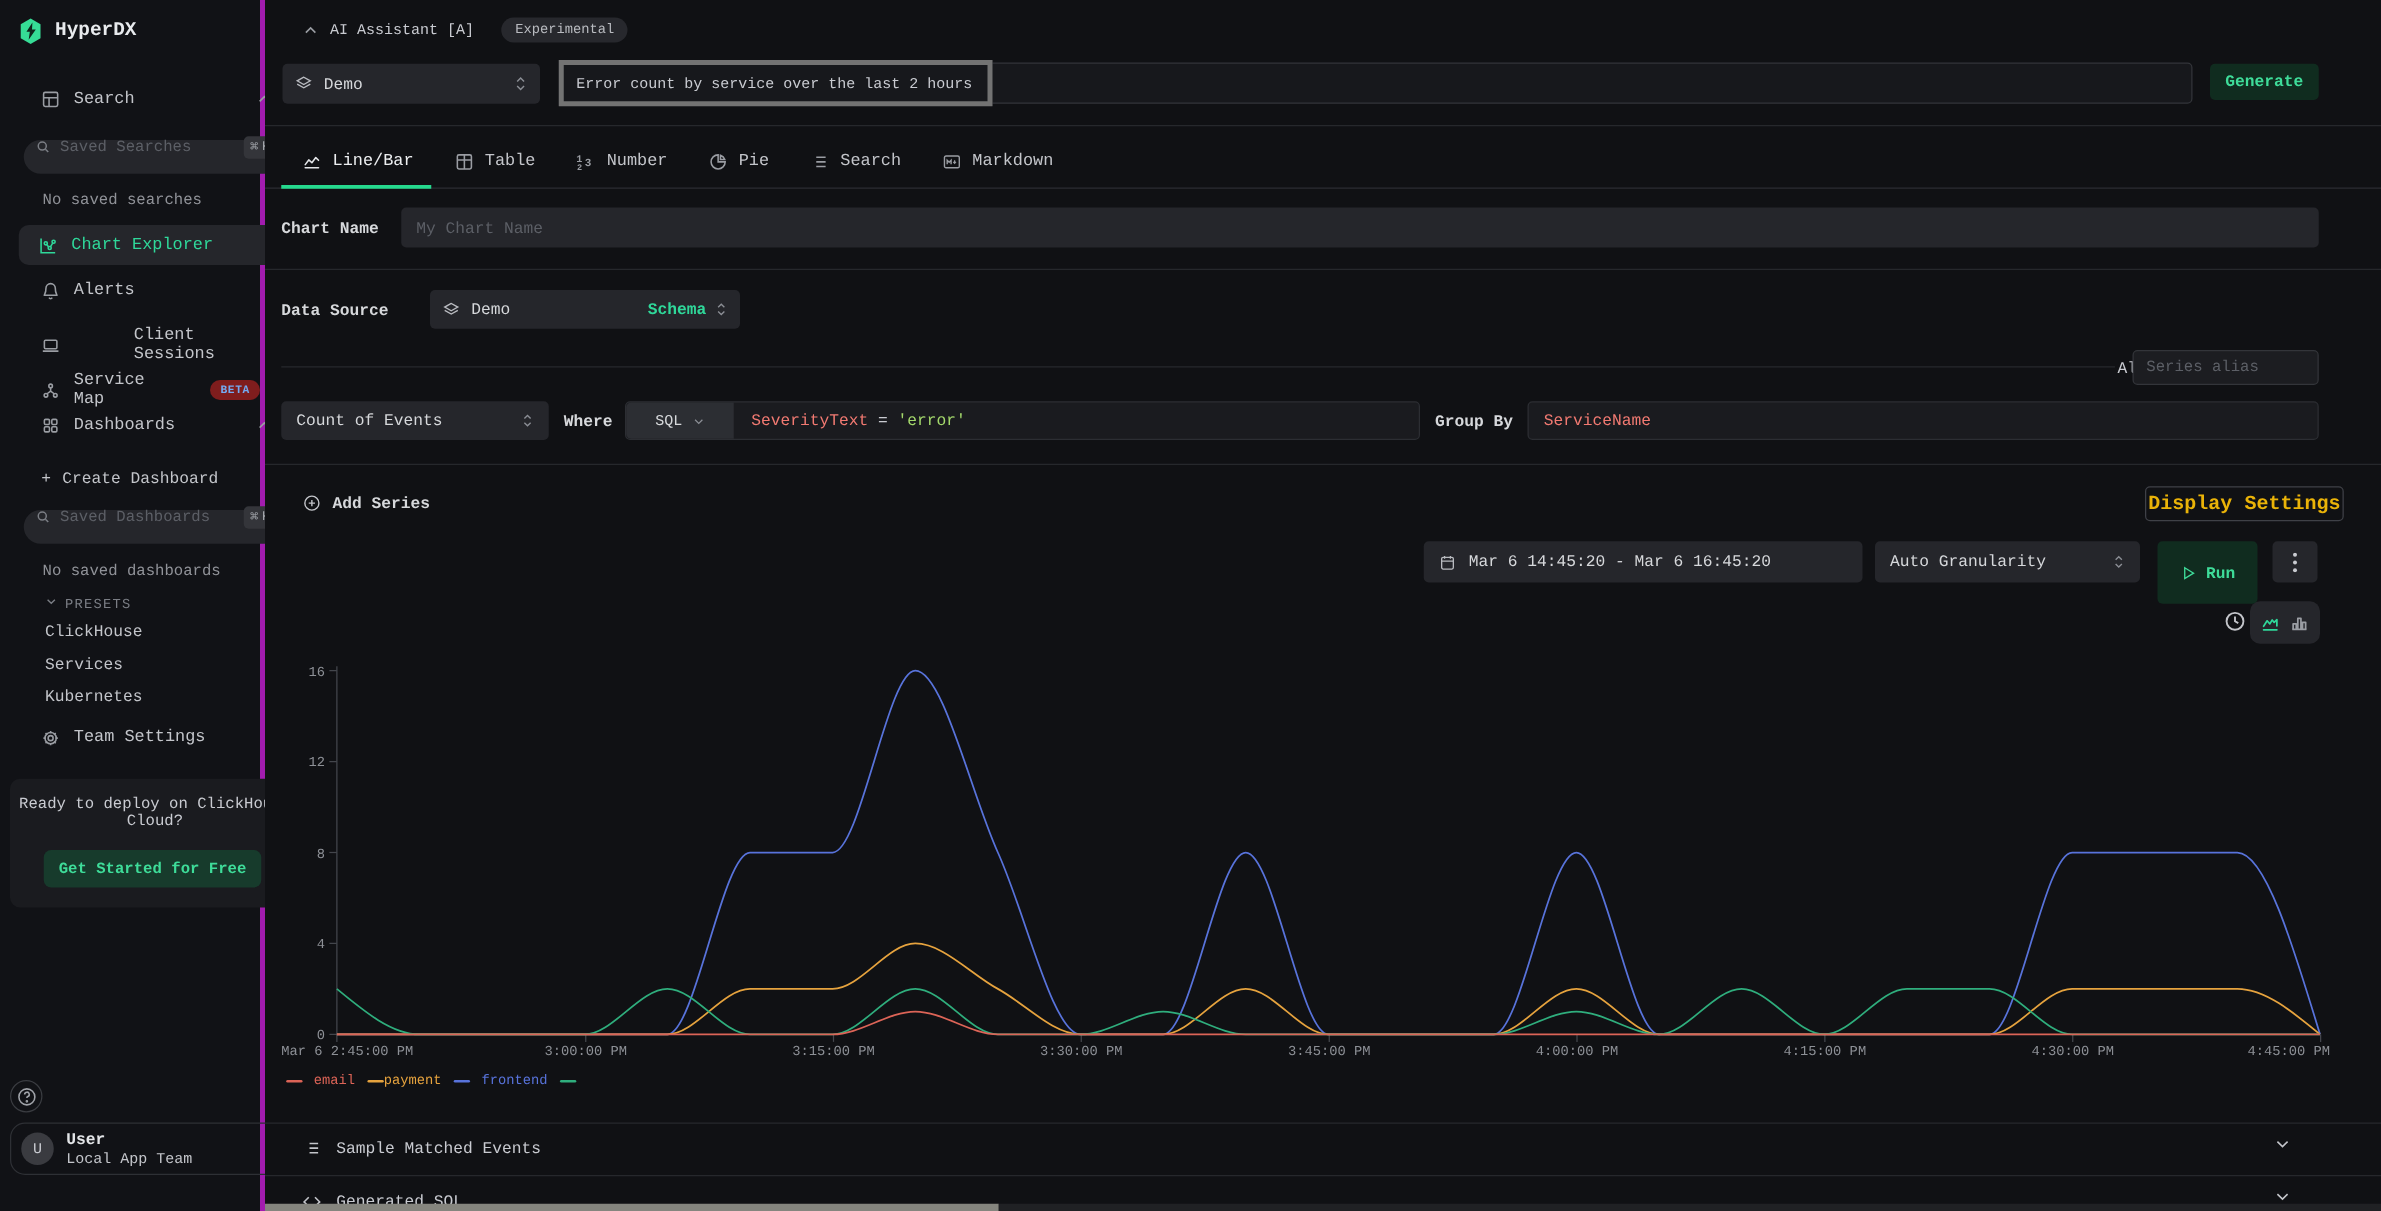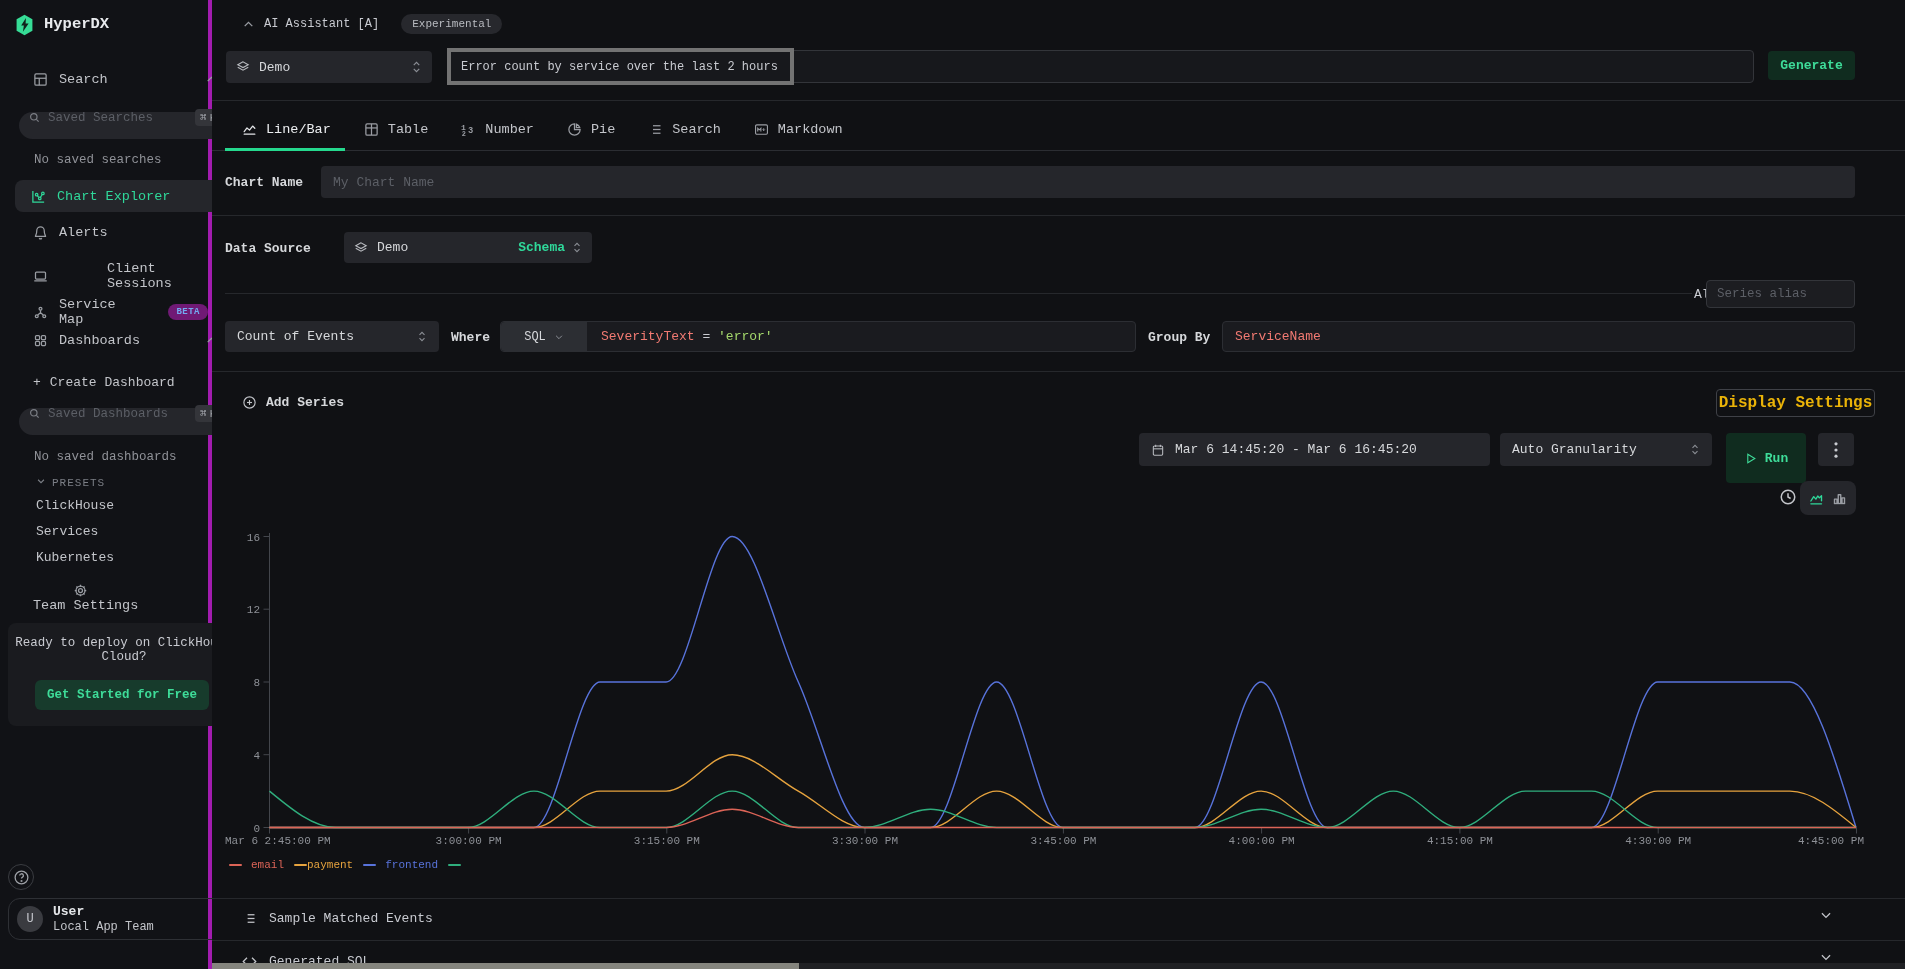--- a/index.html
+++ b/index.html
@@ -11,21 +11,21 @@
 .logo-row { position:absolute; top:12px; left:15px; display:flex; align-items:center; }
 .logo-txt { font-weight:bold; font-size:15.5px; color:#e8eaed; margin-left:10px; letter-spacing:0px; }
 .collapse-ic { position:absolute; top:21px; left:221px; color:#9a9da3; }
 .nav-item { position:absolute; left:33px; display:flex; align-items:center; color:#c3c5ca; font-size:13.5px; }
 .nav-ic { width:15px; height:15px; margin-right:11px; flex:none; display:flex; align-items:center; }
 .searchbox { position:absolute; left:19px; width:210px; height:27px; background:#25262b; border-radius:14px; display:flex; align-items:center; padding:0 8px 16px 10px; }
 .searchbox .ph { color:#5c5f66; font-size:12.5px; margin-left:8px; flex:1; }
 .kbd { background:#34353a; border-radius:4px; color:#a5a8ae; font-size:10.5px; padding:2px 5px; display:flex; gap:3px; align-items:center; }
 .muted-line { position:absolute; left:34px; color:#909298; font-size:12.5px; }
 .active-item { position:absolute; left:15px; width:218px; height:32px; background:#25262b; border-radius:8px; display:flex; align-items:center; padding-left:16px; color:#2fd89a; font-size:13.5px; }
-.beta { background:#701a75; color:#74aaf1; font-size:9px; font-weight:bold; letter-spacing:0.5px; border-radius:9px; padding:3px 8px; margin-left:32px; }
+.beta { background:#7f1d1d; color:#74aaf1; font-size:9px; font-weight:bold; letter-spacing:0.5px; border-radius:9px; padding:3px 8px; margin-left:32px; }
 .preset-hd { position:absolute; left:36px; color:#7b7e85; font-size:11px; letter-spacing:1px; }
 .preset-it { position:absolute; left:36px; color:#c3c5ca; font-size:13px; }
 .cloud-panel { position:absolute; left:8px; top:623px; width:232px; height:103px; background:#1a1b1f; border-radius:8px; text-align:center; color:#c9cbd1; font-size:12.5px; }
 .cloud-btn { position:absolute; left:27px; top:57px; width:174px; height:30px; background:#173b2c; border-radius:6px; color:#3edc99; font-weight:bold; font-size:12.5px; line-height:30px; text-align:center; }
 .help-circ { position:absolute; left:8px; top:864px; width:26px; height:26px; border:1px solid #3a3c41; border-radius:50%; display:flex; align-items:center; justify-content:center; color:#9fa2a8; }
 .user-card { position:absolute; left:8px; top:898px; width:233px; height:42px; border:1px solid #2e3035; border-radius:12px; display:flex; align-items:center; padding:0 12px 0 8px; }
 .avatar { width:26px; height:26px; border-radius:50%; background:#3a3b40; color:#c9cbd1; font-size:12px; display:flex; align-items:center; justify-content:center; flex:none; }
 .user-meta { margin-left:10px; flex:1; }
 .user-meta .nm { font-weight:bold; font-size:13px; color:#e3e5e8; }
 .user-meta .tm { font-size:12px; color:#c3c5ca; margin-top:1px; }
@@ -130,21 +130,21 @@
       <span class="ph">Saved Dashboards</span>
       <span class="kbd"><span style="font-size:11px">⌘</span>K</span>
     </div>
     <div class="muted-line" style="top:450px;">No saved dashboards</div>
     <div class="preset-hd" style="top:476px;"><svg width="10" height="10" viewBox="0 0 24 24" fill="none" stroke="#7b7e85" stroke-width="2.6" style="margin-right:6px">
           <path d="M5 9l7 7 7-7"></path>
         </svg>PRESETS</div>
     <div class="preset-it" style="top:498px;">ClickHouse</div>
     <div class="preset-it" style="top:524px;">Services</div>
     <div class="preset-it" style="top:550px;">Kubernetes</div>
-    <div class="nav-item" style="top:583px;flex-direction:column;">
+    <div class="nav-item" style="top:583px;">
       <svg class="nav-ic" viewBox="0 0 24 24" fill="none" stroke="#9a9da3" stroke-width="2">
           <circle cx="12" cy="12" r="3.2"></circle>
           <path d="M12 2.8v3M12 18.2v3M2.8 12h3M18.2 12h3M5.5 5.5l2.1 2.1M16.4 16.4l2.1 2.1M18.5 5.5l-2.1 2.1M7.6 16.4l-2.1 2.1"></path>
           <circle cx="12" cy="12" r="7.2"></circle>
         </svg>
       <span>Team Settings</span>
     </div>
     <div class="cloud-panel">
       <div style="padding-top:13px;">Ready to deploy on ClickHouse<br>Cloud?</div>
       <div class="cloud-btn">Get Started for Free</div>

